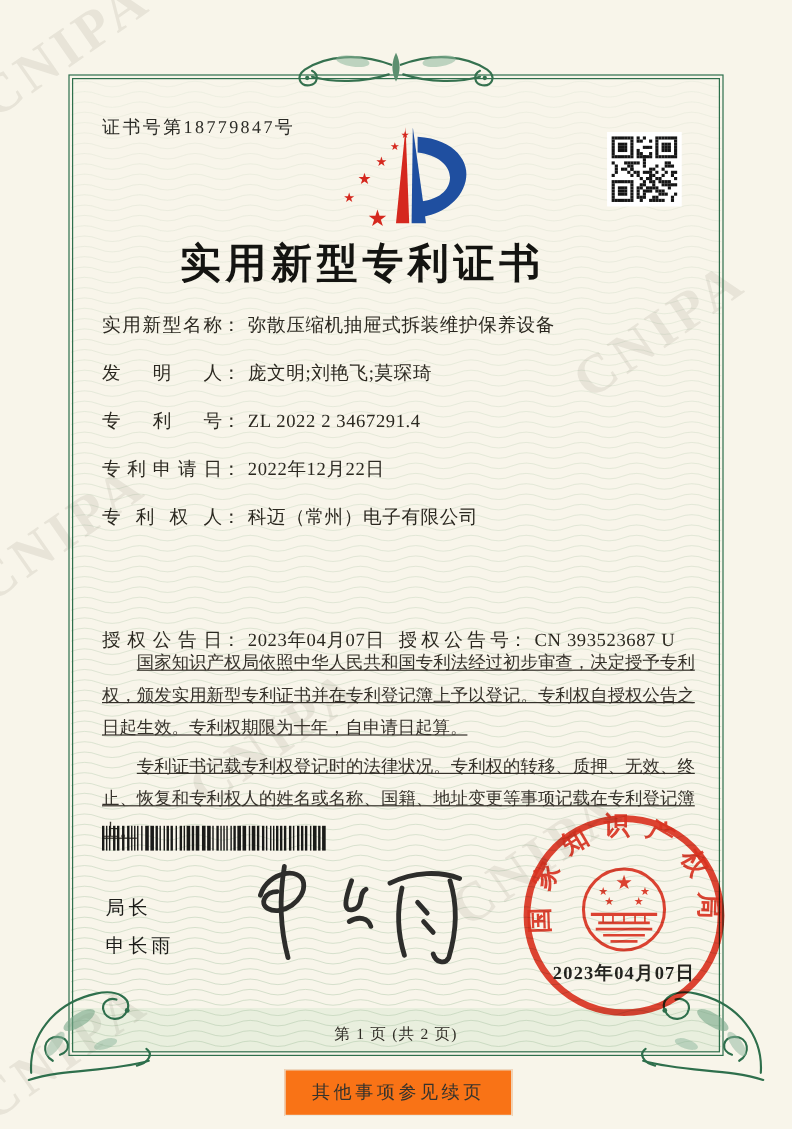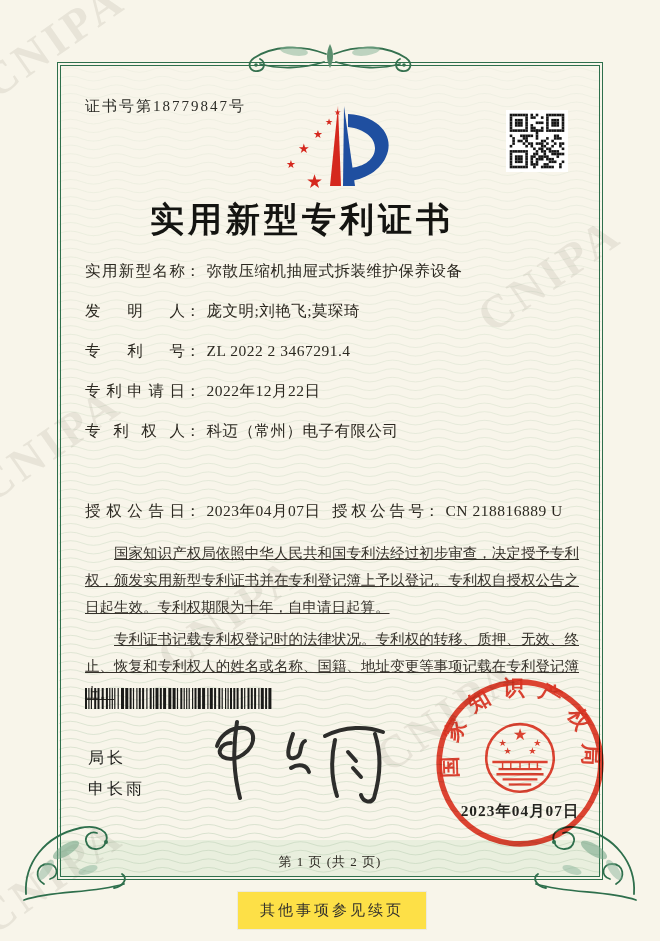--- a/index.html
+++ b/index.html
@@ -35,21 +35,21 @@
   .barcode{position:absolute;left:85px;top:688px;}
   
   .signer{position:absolute;left:88px;top:742px;font-family:Liberation Sans, sans-serif;
           font-size:16px;letter-spacing:3px;color:#1d1d1a;line-height:31px;}
   .sig-svg{position:absolute;left:195px;top:710px;}
   
   .seal{position:absolute;left:433px;top:676px;mix-blend-mode:multiply;opacity:.95;}
   
   .page-info{position:absolute;left:0;top:853px;width:660px;text-align:center;
              font-size:13px;letter-spacing:1px;color:#2e2b24;}
-  .tab{position:absolute;left:237px;top:891px;width:190px;height:39px;background:#fde047;
+  .tab{position:absolute;left:237px;top:891px;width:190px;height:39px;background:#f97316;
        border:1px solid #eceadf;box-sizing:border-box;display:flex;align-items:center;justify-content:center;
        font-size:15px;letter-spacing:3px;color:#34322c;}
 </style>
 </head>
 <body>
 
 <div class="page">
 
   <svg id="guilloche" class="deco-svg" style="left:59px;top:64px;" width="542" height="812">
       <rect x="0" y="776" width="542" height="40" fill="#e0ebd7" opacity="0.65"></rect>
@@ -431,24 +431,24 @@
   </div>
   <div class="row" style="top:341px">
     <span class="flabel">专利号</span><span class="colon">：</span><span class="fvalue">ZL 2022 2 3467291.4</span>
   </div>
   <div class="row" style="top:381px">
     <span class="flabel">专利申请日</span><span class="colon">：</span><span class="fvalue">2022年12月22日</span>
   </div>
   <div class="row" style="top:421px">
     <span class="flabel">专利权人</span><span class="colon">：</span><span class="fvalue">科迈（常州）电子有限公司</span>
   </div>
-  <div class="row" style="top:501px">
+  <div class="row" style="top:523px">
     <span class="flabel">授权公告日</span><span class="colon">：</span><span class="fvalue">2023年04月07日</span>
     <span class="pair2">
-      <span class="flabel2">授权公告号</span><span class="colon">：</span><span class="fvalue">CN 218816889 U</span>
+      <span class="flabel2">授权公告号</span><span class="colon">：</span><span class="fvalue">CN 393523687 U</span>
     </span>
   </div>
 
   <div class="body-text">
     <p>国家知识产权局依照中华人民共和国专利法经过初步审查，决定授予专利权，颁发实用新型专利证书并在专利登记簿上予以登记。专利权自授权公告之日起生效。专利权期限为十年，自申请日起算。</p>
     <p>专利证书记载专利权登记时的法律状况。专利权的转移、质押、无效、终止、恢复和专利权人的姓名或名称、国籍、地址变更等事项记载在专利登记簿上。</p>
   </div>
 
   <div class="barcode">
     <svg id="barcode-svg" width="190" height="21">

